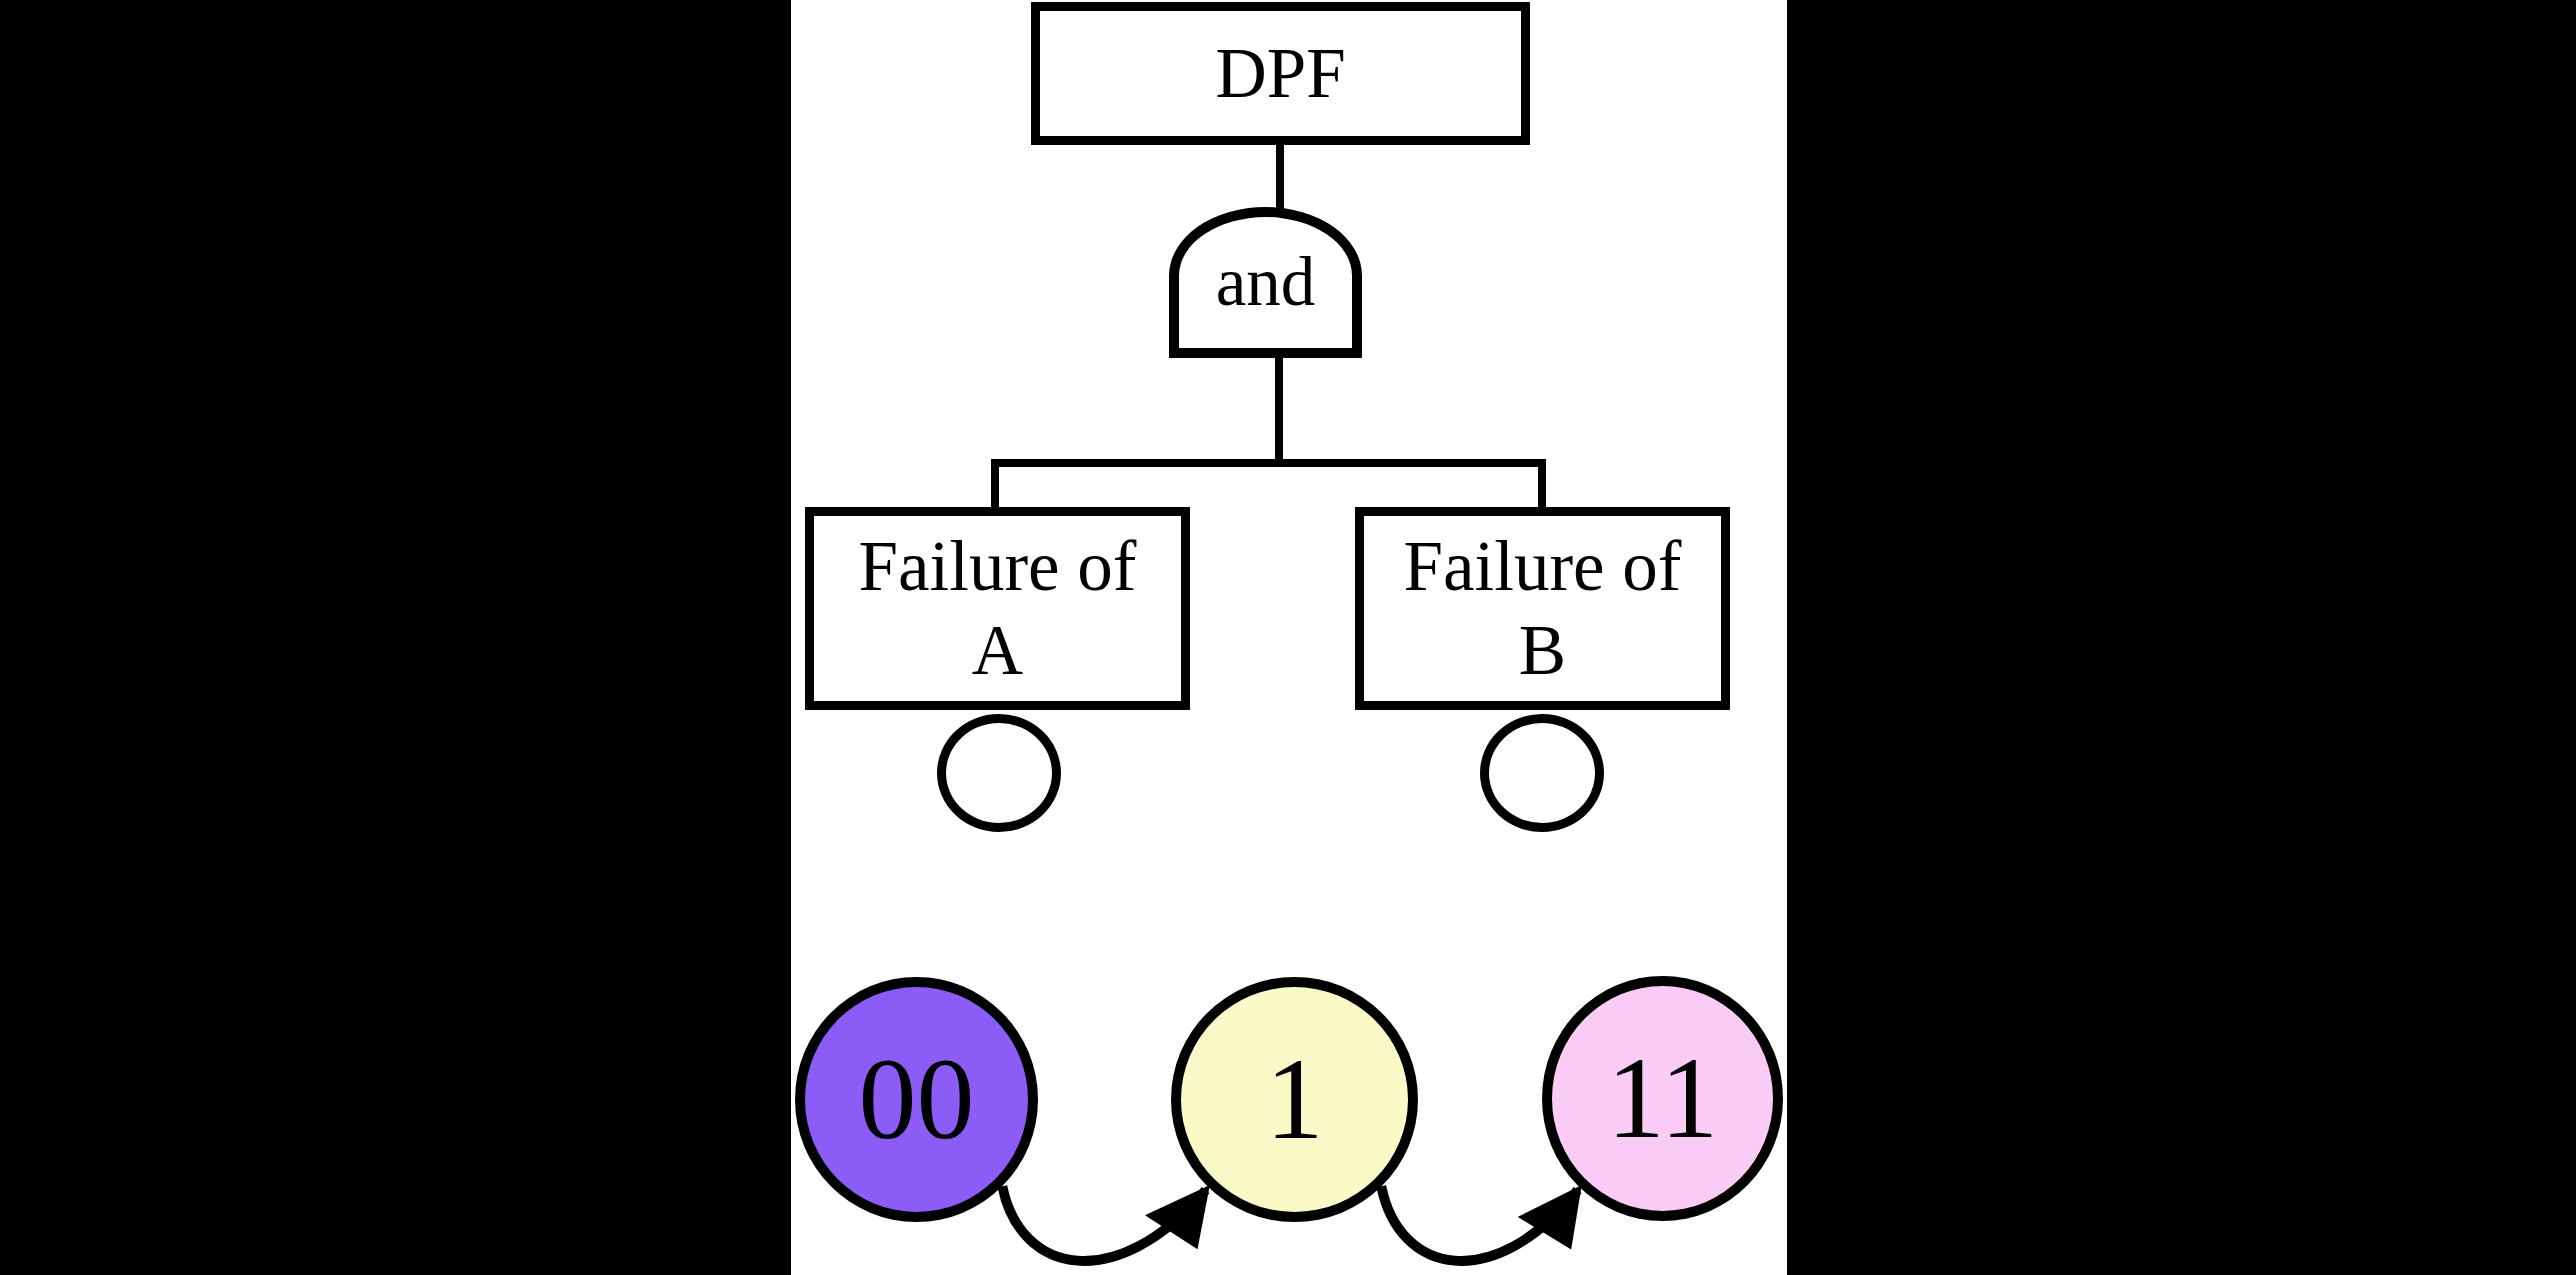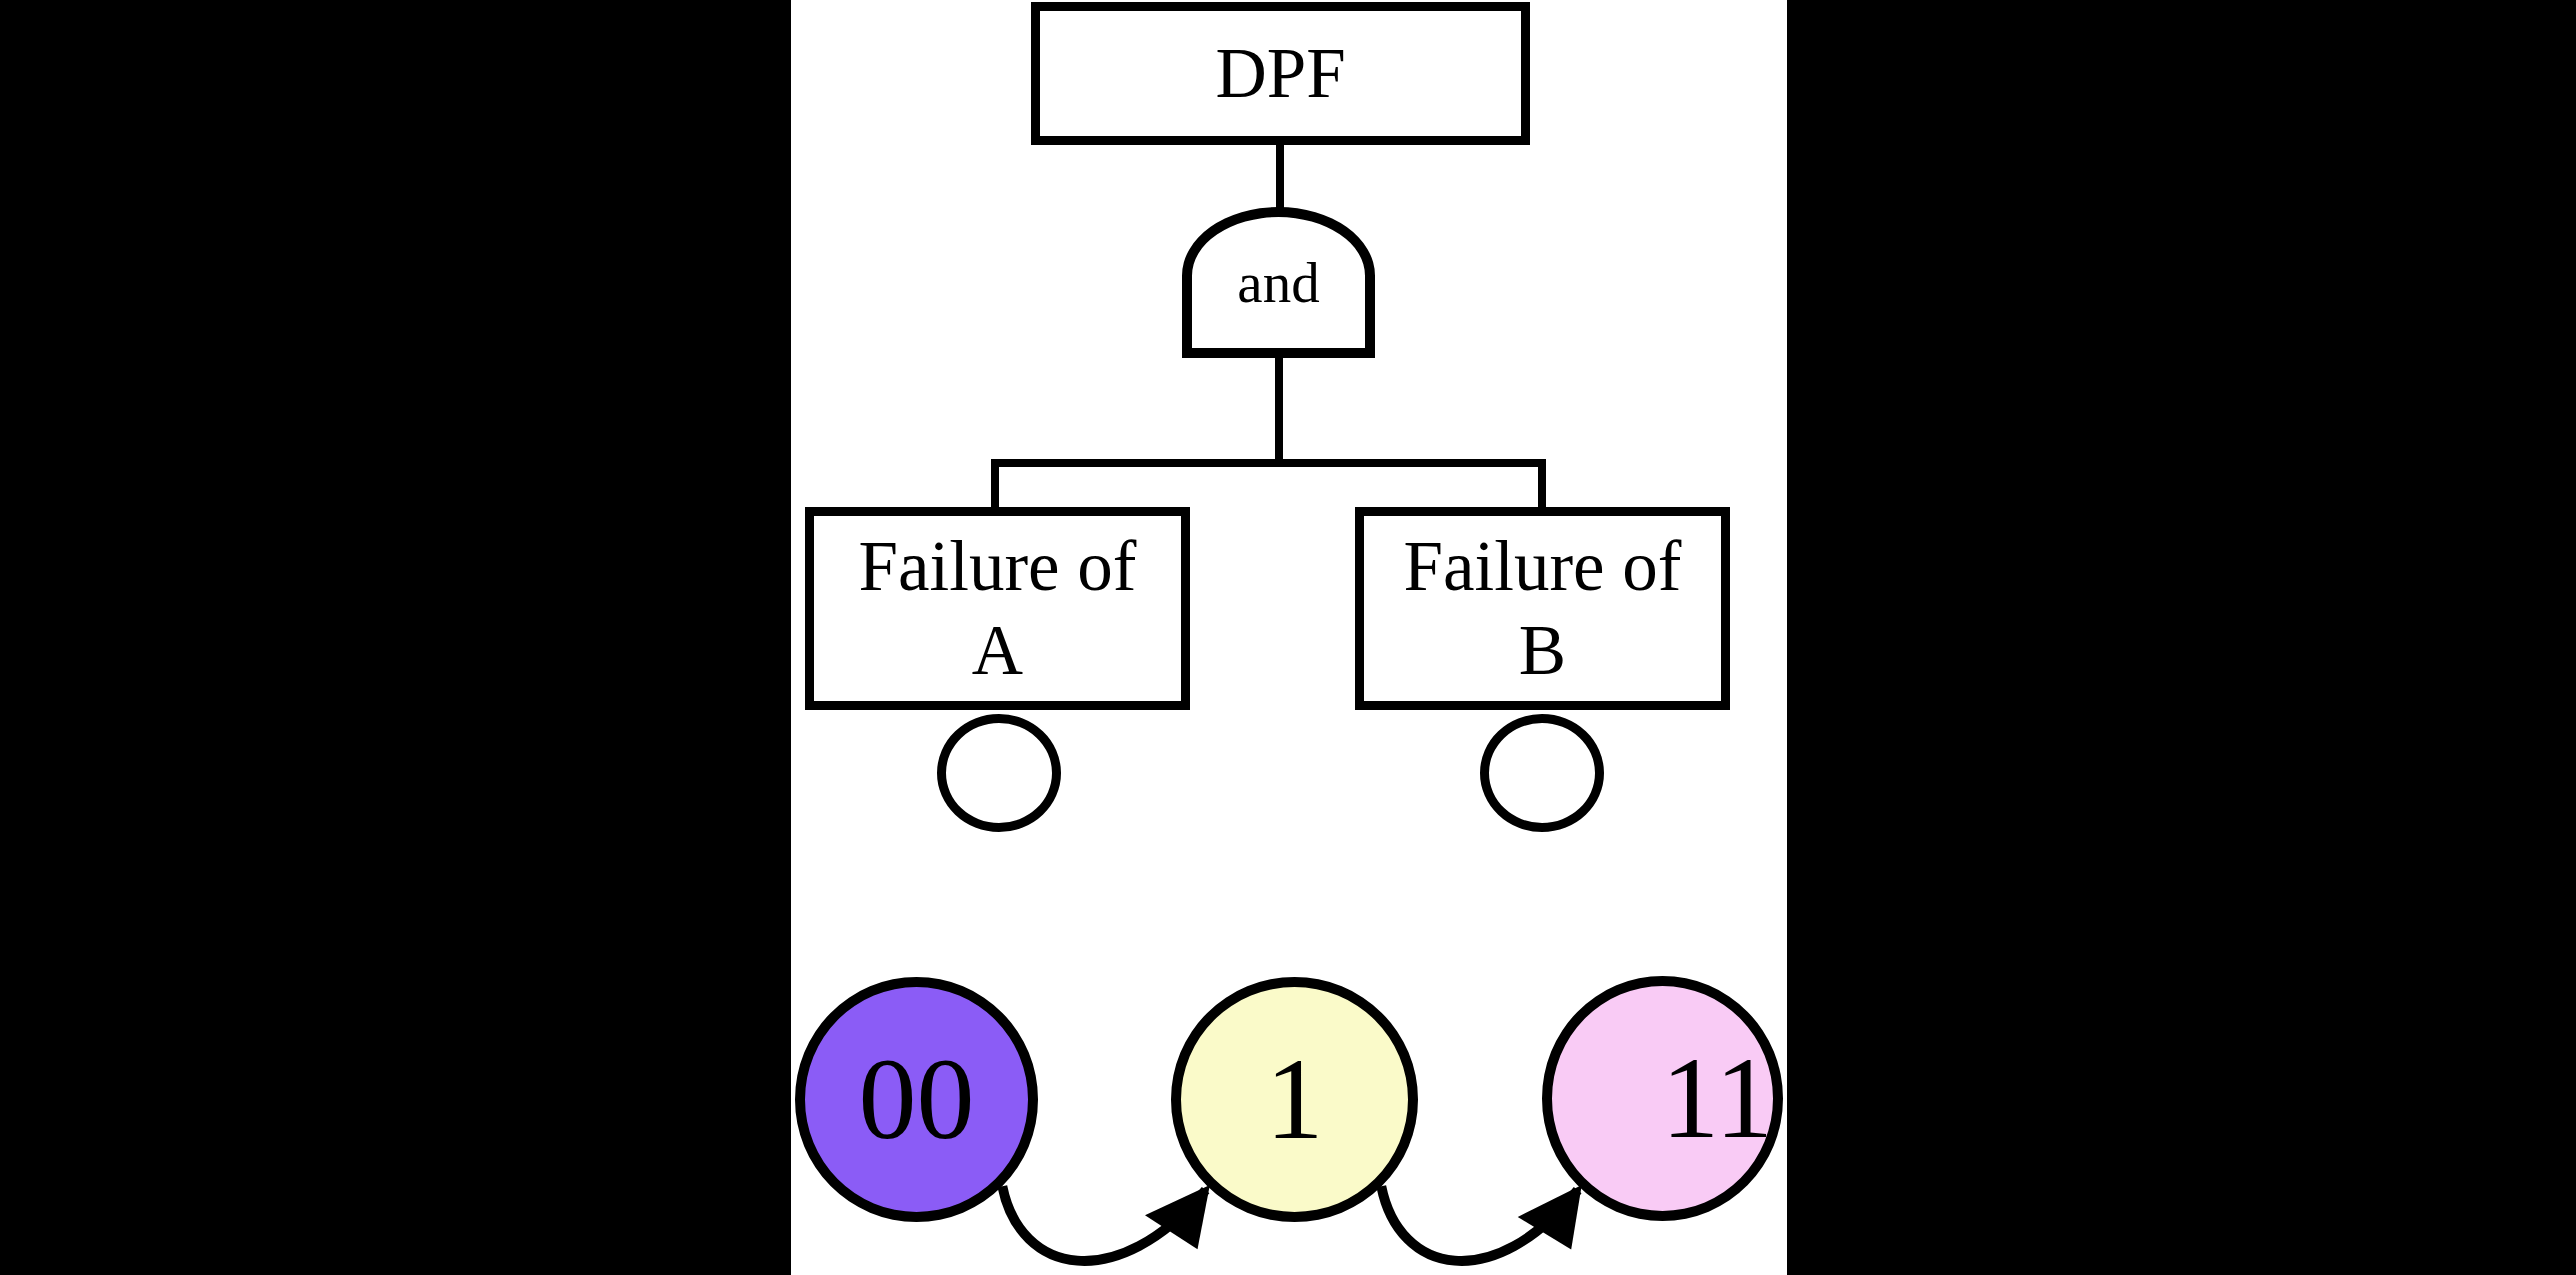--- a/index.html
+++ b/index.html
@@ -40,30 +40,30 @@
   }
   .top-event {
     left: 240px; top: 2px;
     width: 499px; height: 143px;
   }
   .box-a { left: 14px;  top: 507px; width: 385px; height: 203px; }
   .box-b { left: 564px; top: 507px; width: 375px; height: 203px; }
 
   .and-gate {
     position: absolute;
-    left: 391px; top: 207px;
+    left: 378px; top: 207px;
     width: 193px; height: 151px;
     box-sizing: border-box;
     border: 10px solid #000000;
     border-radius: 97px 97px 0 0 / 69px 69px 0 0;
     background: #ffffff;
     display: flex;
     align-items: center;
     justify-content: center;
-    font-size: 57px;
+    font-size: 69px;
   }
 
   .basic-circle {
     position: absolute;
     box-sizing: border-box;
     width: 124px; height: 118px;
     border: 9px solid #000000;
     border-radius: 50%;
     background: #ffffff;
   }
@@ -73,21 +73,21 @@
     box-sizing: border-box;
     border: 10px solid #000000;
     border-radius: 50%;
     display: flex;
     align-items: center;
     justify-content: center;
     font-size: 116px;
   }
   .state-00 { left: 4px;   top: 977px; width: 243px; height: 245px; }
   .state-1  { left: 380px; top: 977px; width: 247px; height: 245px; }
-  .state-11 { left: 751px; top: 976px; width: 241px; height: 245px; justify-content: flex-end; }
+  .state-11 { left: 751px; top: 976px; width: 241px; height: 245px; }
 
   .arc-svg {
     position: absolute;
     left: 0; top: 0;
     width: 996px; height: 1275px;
   }
 </style>
 </head>
 <body>
 

